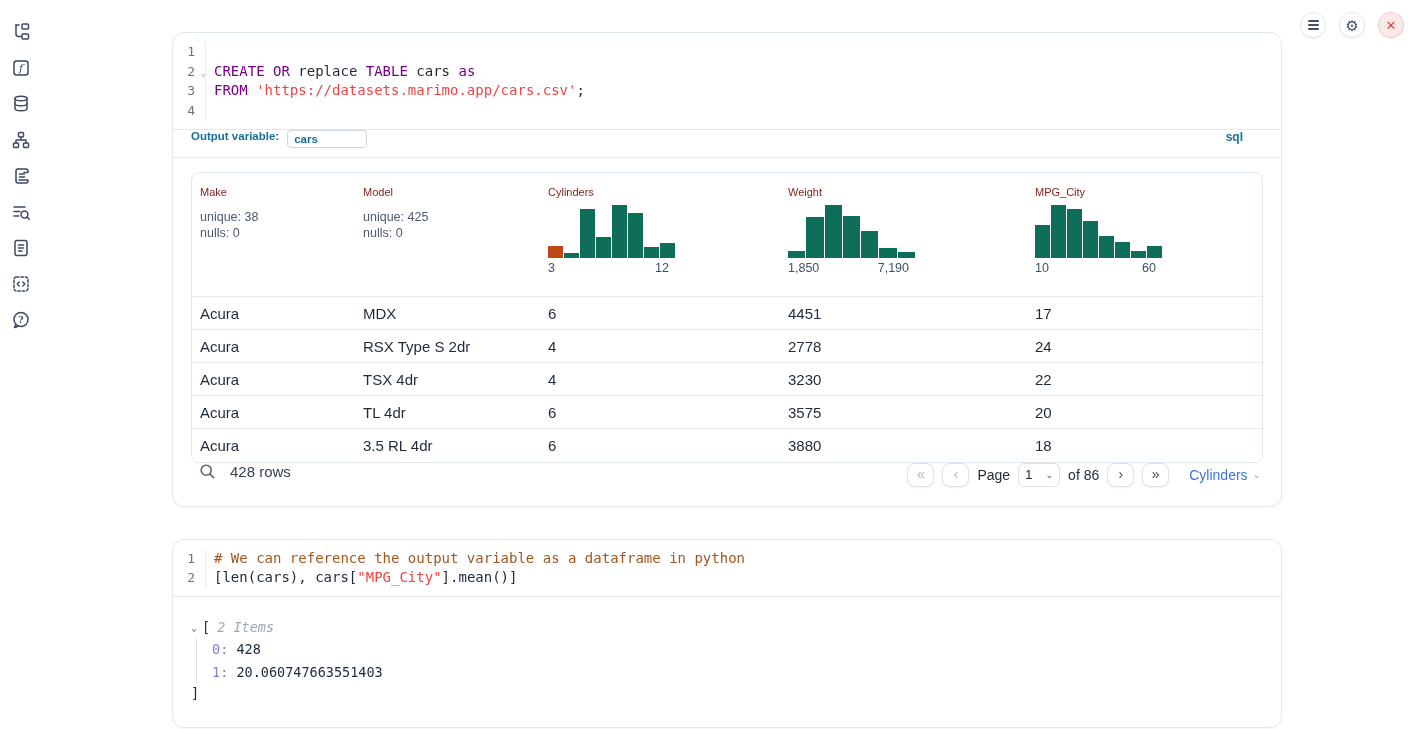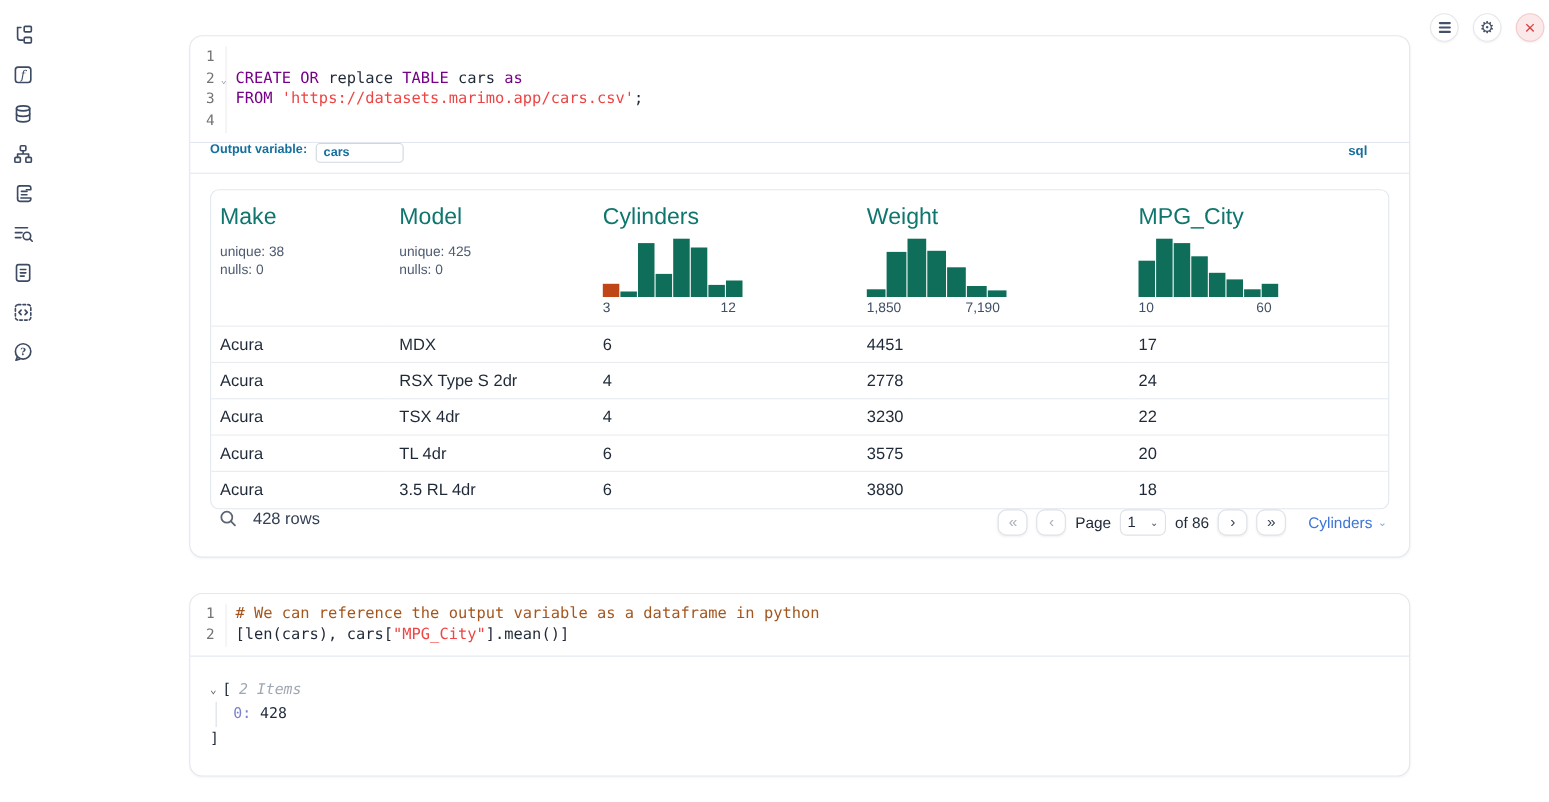--- a/index.html
+++ b/index.html
@@ -42,21 +42,21 @@
   .outvar-label { font-size:11.5px; font-weight:bold; color:#15709e; }
   .outvar-input { margin-left:8px; width:80px; height:18px; border:1px solid #cfd7de; border-radius:4px;
     font-size:11.5px; font-weight:bold; color:#15709e; padding:0 6px; line-height:16px; font-family:"Liberation Sans", sans-serif; }
   .lang-badge { margin-left:auto; font-size:12px; font-weight:bold; color:#15709e; cursor:pointer; }
 
   
   .output-area { border-top:1px solid #e2e8f0; padding:14px 18px 1px 18px; }
   .dataframe { border:1px solid #e2e8f0; border-radius:8px; overflow:hidden; }
   table.df { width:100%; border-collapse:collapse; table-layout:fixed; }
   table.df th { text-align:left; vertical-align:top; padding:0 8px; height:124px; font-weight:400; }
-  .col-name { font-size:21px; color:#0f766e; padding-top:13px; }
+  .col-name { font-size:11px; color:#7f1d1d; padding-top:13px; }
   .col-stats { margin-top:11px; font-size:12.5px; color:#4c5a70; line-height:16.5px; }
   .hist { margin-top:7px; width:127px; }
   .hist .bars { display:flex; align-items:flex-end; gap:1px; height:53px; }
   .hist .bar { flex:1 1 auto; background:#0e6e5a; }
   .hist .bar.hl { background:#bf4616; }
   .hist .axis { display:flex; justify-content:space-between; font-size:12.5px; color:#3f4f66; margin-top:3px; padding-right:6px; }
   table.df td { border-top:1px solid #e8ecf0; padding:0 8px; height:33px; font-size:15px; color:#1f2937; }
 
   
   .table-footer { display:flex; align-items:flex-start; height:42px; padding:0 2px 0 8px; }
@@ -347,18 +347,19 @@
       </div>
 
     <div class="py-output">
       <div class="tree-head">
         <span class="tree-chev">⌄</span>
         <span>[</span>
         <span class="tree-items-label">2 Items</span>
       </div>
       <div class="tree-entries" id="tree-entries">
           <div class="tree-entry"><span class="tree-key">0:</span><span> 428</span></div>
+          <div class="tree-entry"><span class="tree-key">1:</span><span> 20.060747663551403</span></div>
         </div>
       <div class="tree-close">]</div>
     </div>
   </section>
 
 </main>
 
 </body></html>

